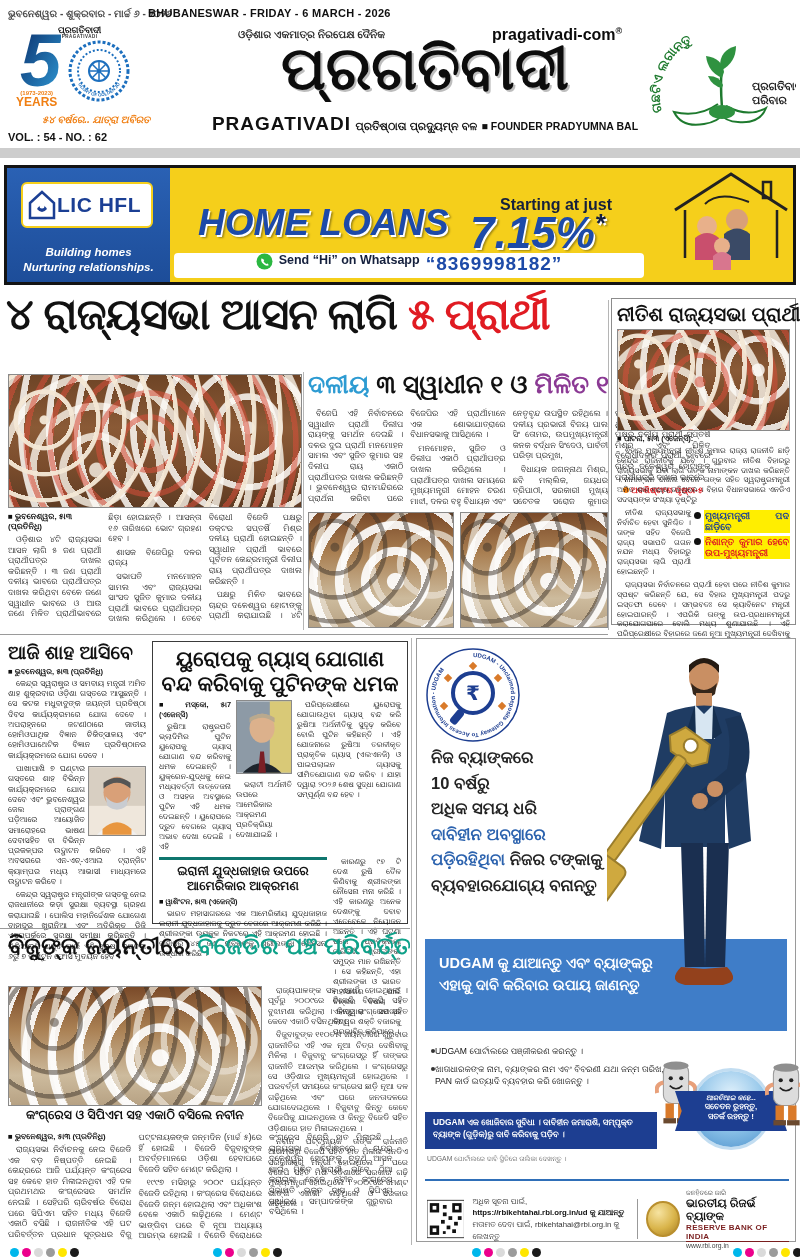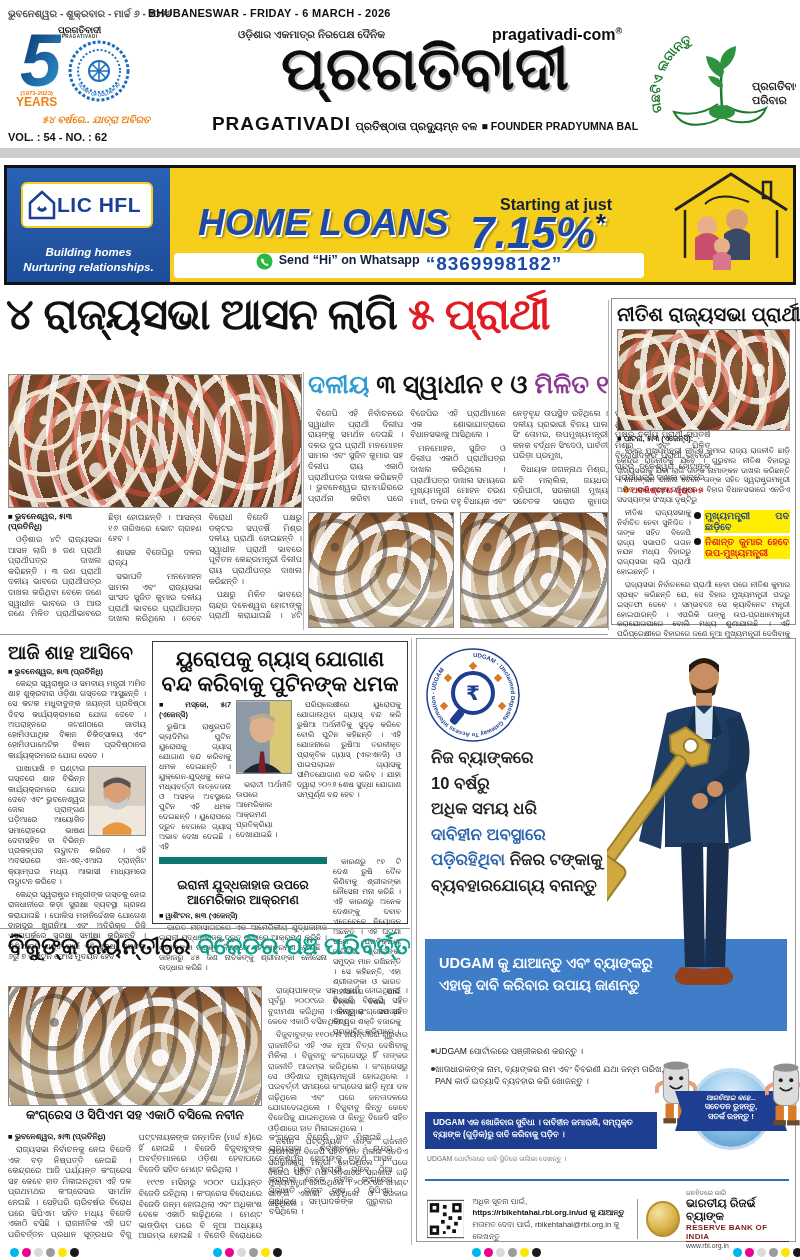--- a/index.html
+++ b/index.html
@@ -301,21 +301,21 @@
           <path d="M6 74 q20 -20 40 0 z" fill="#1d242c"></path>
           <path d="M24 52 l4 0 2 22 -8 0 z" fill="#7a1f26"></path>
         </svg>
         <p class="p0 ptxt" style="margin-top:2px">ଭରାଟୀ ଅର୍ଥନୀତି ଉପରେ ଆମେରିକାର ଆକ୍ରମଣ ପ୍ରତିକ୍ରିୟା ଦେଖାଯାଇଛି ।</p>
       </div>
       <div class="ptxt" style="flex:1">
         <p class="p0">ପରିପ୍ରେକ୍ଷୀରେ ୟୁରୋପକୁ ଯୋଗାଉଥିବା ଗ୍ୟାସ୍ ବନ୍ଦ କରି ରୁଷିଆ ଅର୍ଥନୀତିକୁ ସୁଦୃଢ଼ କରିବେ ବୋଲି ପୁଟିନ କହିଛନ୍ତି । ଏହି ଯୋଜନାରେ ରୁଷିଆ ତରଳୀକୃତ ପ୍ରାକୃତିକ ଗ୍ୟାସ୍ (ଏଲଏନଜି) ଓ ପାଇପଲାଇନ ଗ୍ୟାସକୁ ସୀମିତଯୋଗାଣ ବନ୍ଦ କରିବ । ଯାହା ଦ୍ୱାରା ୨୦୨୬ ଶେଷ ସୁଦ୍ଧା ଯୋଗାଣ ସମ୍ପୂର୍ଣ୍ଣ ବନ୍ଦ ହେବ ।</p>
       </div>
     </div>
     <div style="display:flex;gap:6px;margin-top:2px">
-      <div class="iran" style="width:168px;border-top:7px solid #0f766e;padding-top:12px">
+      <div class="iran" style="width:168px;border-top:3px solid #0f766e;padding-top:2px">
         <h3>ଇରାନୀ ଯୁଦ୍ଧଜାହାଜ ଉପରେ ଆମେରିକାର ଆକ୍ରମଣ</h3>
         <div class="ptxt">
           <span class="byl" style="font-size:7.4px">■ ୱାଶିଂଟନ, ୫ା୩ (ଏଜେନ୍ସି)</span>
           <p class="p0">ଭାରତ ମହାସାଗରରେ ଏକ ଆମେରିକୀୟ ଯୁଦ୍ଧଜାହାଜ ଇରାନୀ ଯୁଦ୍ଧଜାହାଜକୁ ଦ୍ରୁତ ବେଗରେ ଆକ୍ରମଣ କରିଛି । ଶ୍ରୀଲଙ୍କା ଉପକୂଳ ନିକଟରେ ଏହି ଆକ୍ରମଣ ହୋଇଛି । ଜାହାଜରୁ ୪୫ ଜଣ ନାବିକଙ୍କୁ ଶ୍ରୀଲଙ୍କା ନୌସେନା ଉଦ୍ଧାର କରିଛି ।</p>
         </div>
       </div>
       <div class="ptxt" style="flex:1">
         <p class="p0">କାରଣରୁ ୯୭ ଟି ଦେଶ ରୁଷି ତୈଳ କିଣିବାକୁ ଶ୍ରୀଲଙ୍କା ନୌସେନା ମନା କରିଛି । ଏହି କାରଣରୁ ଅନେକ ଦେଶଙ୍କୁ ଦବାବ ଏତେବେଳେ ନିୟୋଜନ ଅଛନ୍ତି । ଏହି ଘଟଣା ପରେ ପ୍ରତିକ୍ରିୟା ଜାରିରଖି ଶ୍ରୀଲଙ୍କା ସମୁଦ୍ର ମାନ ରଖିଛନ୍ତି । ସେ କହିଛନ୍ତି, ଏହା ଶ୍ରୀଲଙ୍କା ଓ ଭାରତ ମହାସାଗର ପାଇଁ ଚିନ୍ତାର ବିଷୟ । ଏହାଦ୍ୱାରା ସମଗ୍ର ବିଶ୍ୱର ଶକ୍ତି ବଜାରକୁ ପ୍ରଭାବିତ କରିପାରେ ।</p>
       </div>
     </div>

